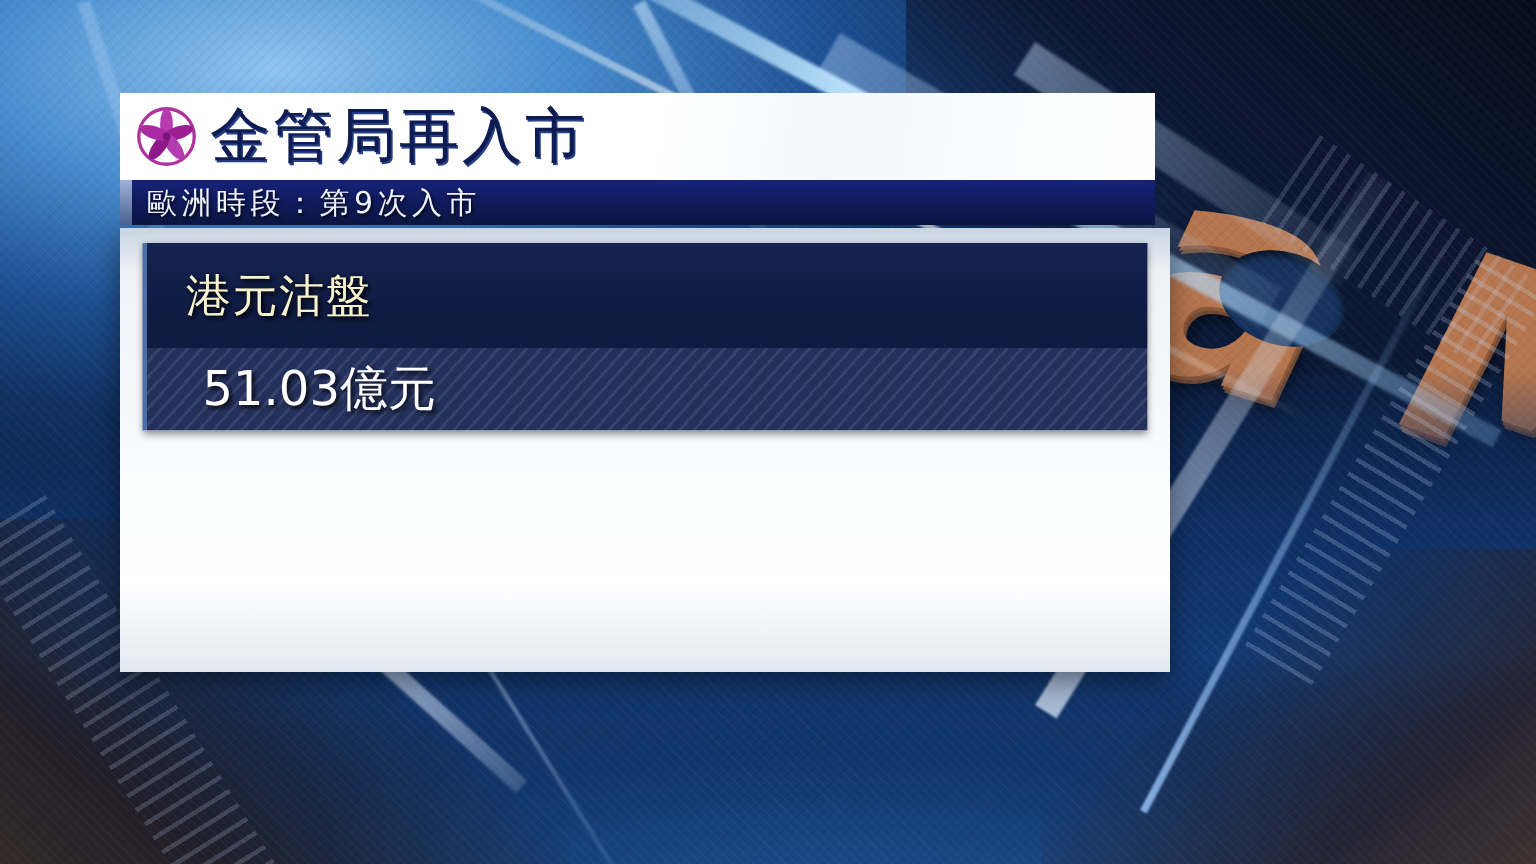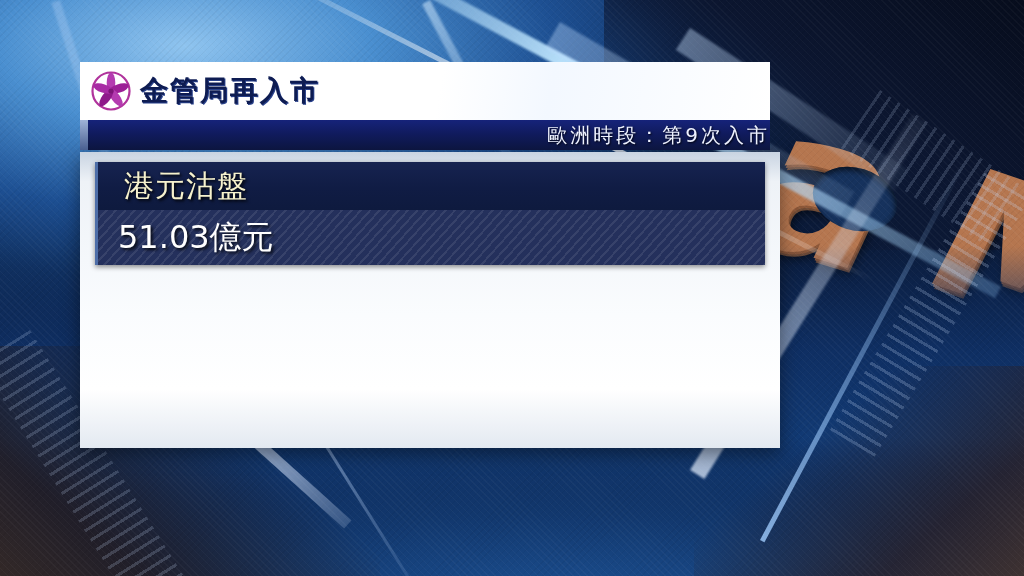--- a/index.html
+++ b/index.html
@@ -88,46 +88,46 @@
   
   #panel{position:absolute;left:80px;top:152px;width:700px;height:296px;
      background:linear-gradient(180deg,#c9d4e2 0%,#eef2f7 10%,#fafcfe 55%,#ffffff 80%,#e3e9f1 100%);
      box-shadow:0 6px 18px rgba(0,0,0,.45);}
   .panel-inner{position:absolute;left:15px;top:10px;width:670px;}
 
   .card{position:relative;margin-bottom:9px;
      box-shadow:0 2px 5px rgba(0,0,0,.45);
      border-left:3px solid #4e6ea8;}
   .card-label{
-     height:48px;display:flex;align-items:center;padding-left:26px;
+     height:70px;display:flex;align-items:center;padding-left:26px;
      background:linear-gradient(180deg,#162350 0%,#101c44 55%,#0e1a3e 100%);}
   .card-label .ltxt{
      font-size:30px;color:#f6f2ce;letter-spacing:1px;
      text-shadow:2px 2px 3px rgba(0,0,0,.85), 0 0 2px rgba(0,0,0,.6);}
   .card-value{
-     height:55px;display:flex;align-items:center;padding-left:20px;
+     height:55px;display:flex;align-items:center;padding-left:37px;
      background-color:#24305c;
      background-image:repeating-linear-gradient(-48deg, rgba(255,255,255,.085) 0 2px, rgba(0,0,0,0) 2px 7px);}
   .card-value .vtxt{
      font-size:32px;color:#ffffff;letter-spacing:0px;
      text-shadow:2px 2px 3px rgba(0,0,0,.8);}
 
   
   #header{position:absolute;left:80px;top:62px;width:690px;}
   .title-bar{position:relative;height:58px;
      background:linear-gradient(100deg,#ffffff 0%,#ffffff 52%,#f3f8ff 68%,#ffffff 100%);
      display:flex;align-items:center;}
   .logo-box{width:46px;height:46px;margin-left:8px;margin-right:6px;
      background:#ffffff;display:flex;align-items:center;justify-content:center;flex:0 0 auto;}
-  .title-text{font-size:28px;font-weight:bold;color:#0e1c52;letter-spacing:2px;
+  .title-text{font-size:40px;font-weight:normal;color:#0e1c52;letter-spacing:2px;
      line-height:1;
      text-shadow:1px 1px 0 #28408a, 2px 2px 2px rgba(255,255,255,.7);}
   .subtitle-bar{position:relative;height:30px;width:690px;
      background:linear-gradient(180deg,#16237a 0%,#101b5e 45%,#0c153f 100%);
-     display:flex;align-items:center;justify-content:flex-end;}
+     display:flex;align-items:center;}
   .subtitle-accent{position:absolute;left:0;top:0;width:8px;height:30px;
      background:linear-gradient(180deg,#9fb3d8,#4a5f91);}
   .subtitle-text{margin-left:18px;font-size:20px;color:#eef2ff;letter-spacing:3px;
      text-shadow:1px 1px 2px rgba(0,0,0,.8);}
 </style>
 </head>
 <body>
 
 <div id="screen">
 

